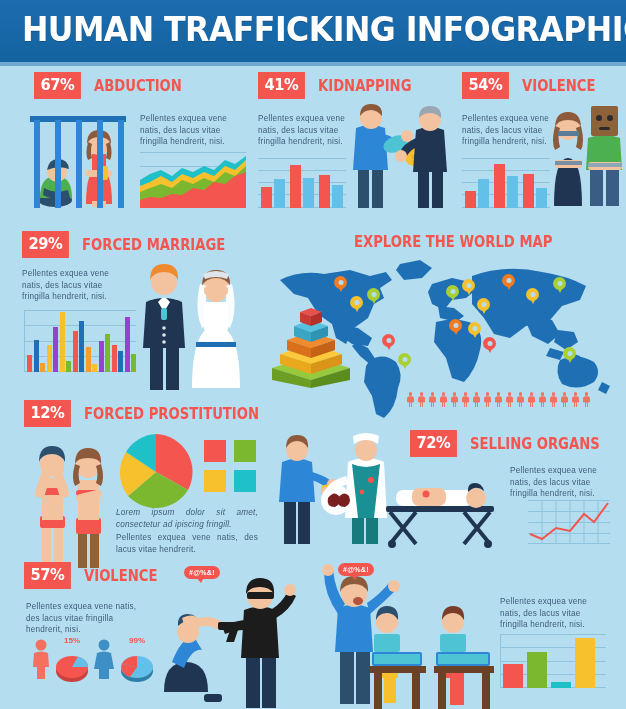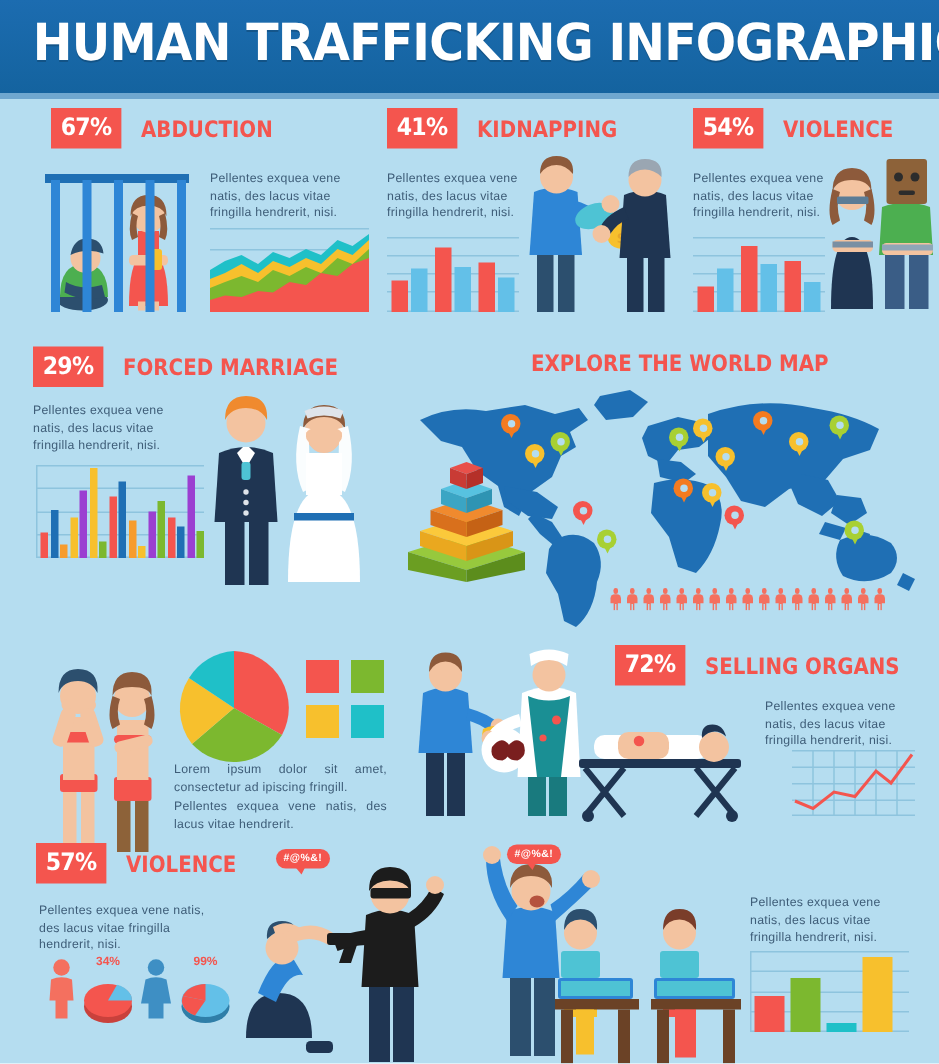--- a/index.html
+++ b/index.html
@@ -497,20 +497,26 @@
       <div class="pfig"></div>
       <div class="pfig"></div>
       <div class="pfig"></div>
       <div class="pfig"></div>
       <div class="pfig"></div>
       <div class="pfig"></div>
       <div class="pfig"></div>
       <div class="pfig"></div>
     </div>
 
+  <div class="sec" style="left:24px;top:400px;">
+    <div class="hd">
+      <span class="badge">12%</span>
+      <span class="hd-title">FORCED PROSTITUTION</span>
+    </div>
+  </div>
 
   <div class="sec" style="left:28px;top:432px;width:86px;height:140px;">
     <svg width="86" height="140" viewBox="0 0 86 140">
 
       <g>
         <rect x="14" y="92" width="9" height="44" fill="#f3c3a0"></rect>
         <rect x="26" y="92" width="9" height="44" fill="#f3c3a0"></rect>
         <rect x="12" y="84" width="25" height="12" rx="2" fill="#f4554e"></rect>
         <rect x="14" y="46" width="21" height="42" fill="#f3c3a0"></rect>
         <rect x="12" y="56" width="25" height="7" rx="3" fill="#f4554e"></rect>
@@ -545,21 +551,21 @@
     </svg>
   </div>
 
   <div class="sec" style="left:204px;top:440px;width:54px;height:54px;">
     <div class="sq" style="left:0;top:0;width:22px;height:22px;background:#f4554e;"></div>
     <div class="sq" style="left:30px;top:0;width:22px;height:22px;background:#7cb82f;"></div>
     <div class="sq" style="left:0;top:30px;width:22px;height:22px;background:#f7c02d;"></div>
     <div class="sq" style="left:30px;top:30px;width:22px;height:22px;background:#1fc0c8;"></div>
   </div>
 
-  <div class="body-text j" style="position:absolute;left:116px;top:507px;width:142px;">Lorem ipsum dolor sit amet, consectetur ad ipiscing fringill.</div>
+  <div class="body-text j" style="position:absolute;left:116px;top:507px;width:142px;font-style:italic;">Lorem ipsum dolor sit amet, consectetur ad ipiscing fringill.</div>
   <div class="body-text j" style="position:absolute;left:116px;top:532px;width:142px;">Pellentes exquea vene natis, des lacus vitae hendrerit.</div>
 
   <div class="sec" style="left:410px;top:430px;">
     <div class="hd">
       <span class="badge">72%</span>
       <span class="hd-title">SELLING ORGANS</span>
     </div>
   </div>
   <div class="body-text" style="position:absolute;left:510px;top:465px;width:100px;">Pellentes exquea vene natis, des lacus vitae fringilla hendrerit, nisi.</div>
 
@@ -650,21 +656,21 @@
         <ellipse cx="42" cy="29" rx="16" ry="11" fill="#f4554e"></ellipse>
         <path d="M42 29 L58 29 A16 11 0 0 0 48 18.5 Z" fill="#63c0e8"></path>
       </g>
       <g>
         <ellipse cx="107" cy="33" rx="16" ry="11" fill="#2f7ea8"></ellipse>
         <ellipse cx="107" cy="29" rx="16" ry="11" fill="#63c0e8"></ellipse>
         <path d="M107 29 L107 18 A16 11 0 0 0 92 26 Z" fill="#f4554e"></path>
         <path d="M107 29 L92 26 A16 11 0 0 0 100 39 Z" fill="#f4554e"></path>
       </g>
     </svg>
-    <div class="mini-lbl" style="left:34px;top:-2px;">34%</div>
+    <div class="mini-lbl" style="left:34px;top:-2px;">15%</div>
     <div class="mini-lbl" style="left:99px;top:-2px;">99%</div>
   </div>
 
   <div class="sec" style="left:160px;top:560px;width:140px;height:149px;">
     <svg width="140" height="149" viewBox="0 0 140 149">
 
       <g>
         <path d="M4 132 q0 -30 22 -30 q22 0 22 30z" fill="#1f3552"></path>
         <path d="M12 102 q12 -30 24 -22 l6 10 q-10 -2 -18 18z" fill="#2e86d6"></path>
         <circle cx="28" cy="72" r="11" fill="#f3c3a0"></circle>

